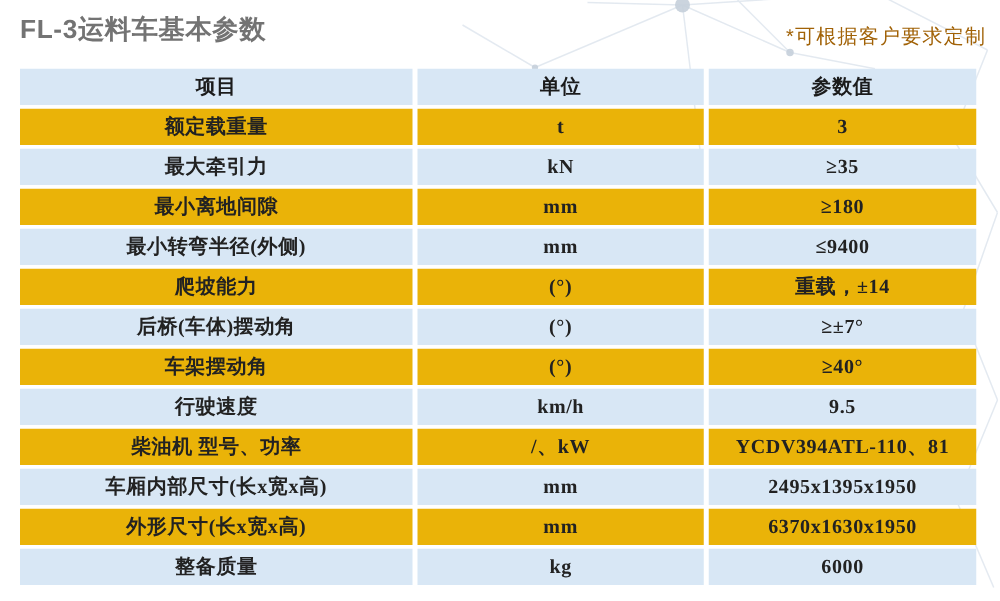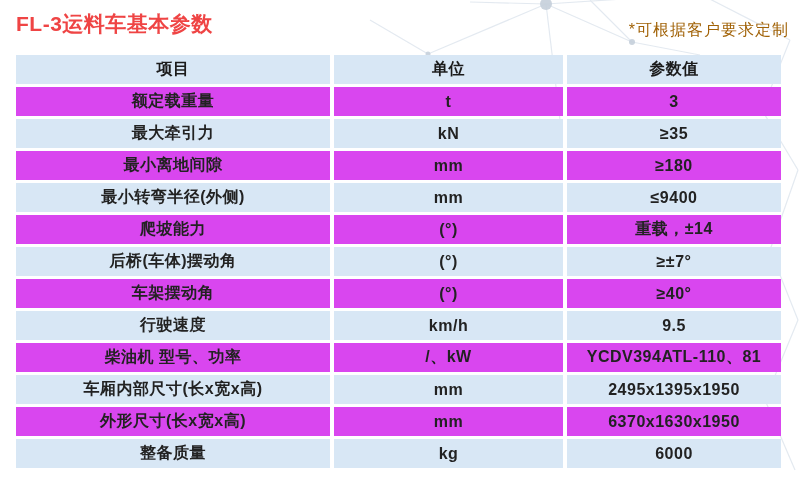--- a/index.html
+++ b/index.html
@@ -18,21 +18,21 @@
     z-index: 0;
     pointer-events: none;
   }
   .page-title {
     position: absolute;
     left: 16px;
     top: 9px;
     font-size: 21px;
     line-height: 30px;
     font-weight: 700;
-    color: #ef4444;
+    color: #737373;
     letter-spacing: 0.5px;
     z-index: 2;
   }
   .page-note {
     position: absolute;
     right: 11px;
     top: 20px;
     font-size: 16px;
     line-height: 20px;
     font-weight: 400;
@@ -43,33 +43,34 @@
   .spec-table {
     position: absolute;
     left: 16px;
     top: 55px;
     width: 765px;
     display: grid;
     grid-template-columns: 314px 229px 214px;
     grid-auto-rows: 29px;
     gap: 3px 4px;
     z-index: 1;
+    font-family: Liberation Serif, serif;
   }
   .cell {
     display: flex;
     align-items: center;
     justify-content: center;
     font-size: 16px;
     color: #222222;
     font-weight: 600;
     white-space: nowrap;
     letter-spacing: 0.5px;
   }
   .c-blue { background: #d8e7f5; }
-  .c-gray { background: #d946ef; }
+  .c-gray { background: #eab308; }
   .head   { font-weight: 700; color: #1b1b1b; }
 </style>
 </head>
 <body>
 
 <svg class="bg-pattern" width="800" height="481" viewBox="0 0 800 481" xmlns="http://www.w3.org/2000/svg">
   <g stroke="#dfe6ee" stroke-width="1.2" fill="none" opacity="0.85">
     <path d="M546 4 L428 54"></path>
     <path d="M546 4 L470 2"></path>
     <path d="M546 4 L632 42"></path>

